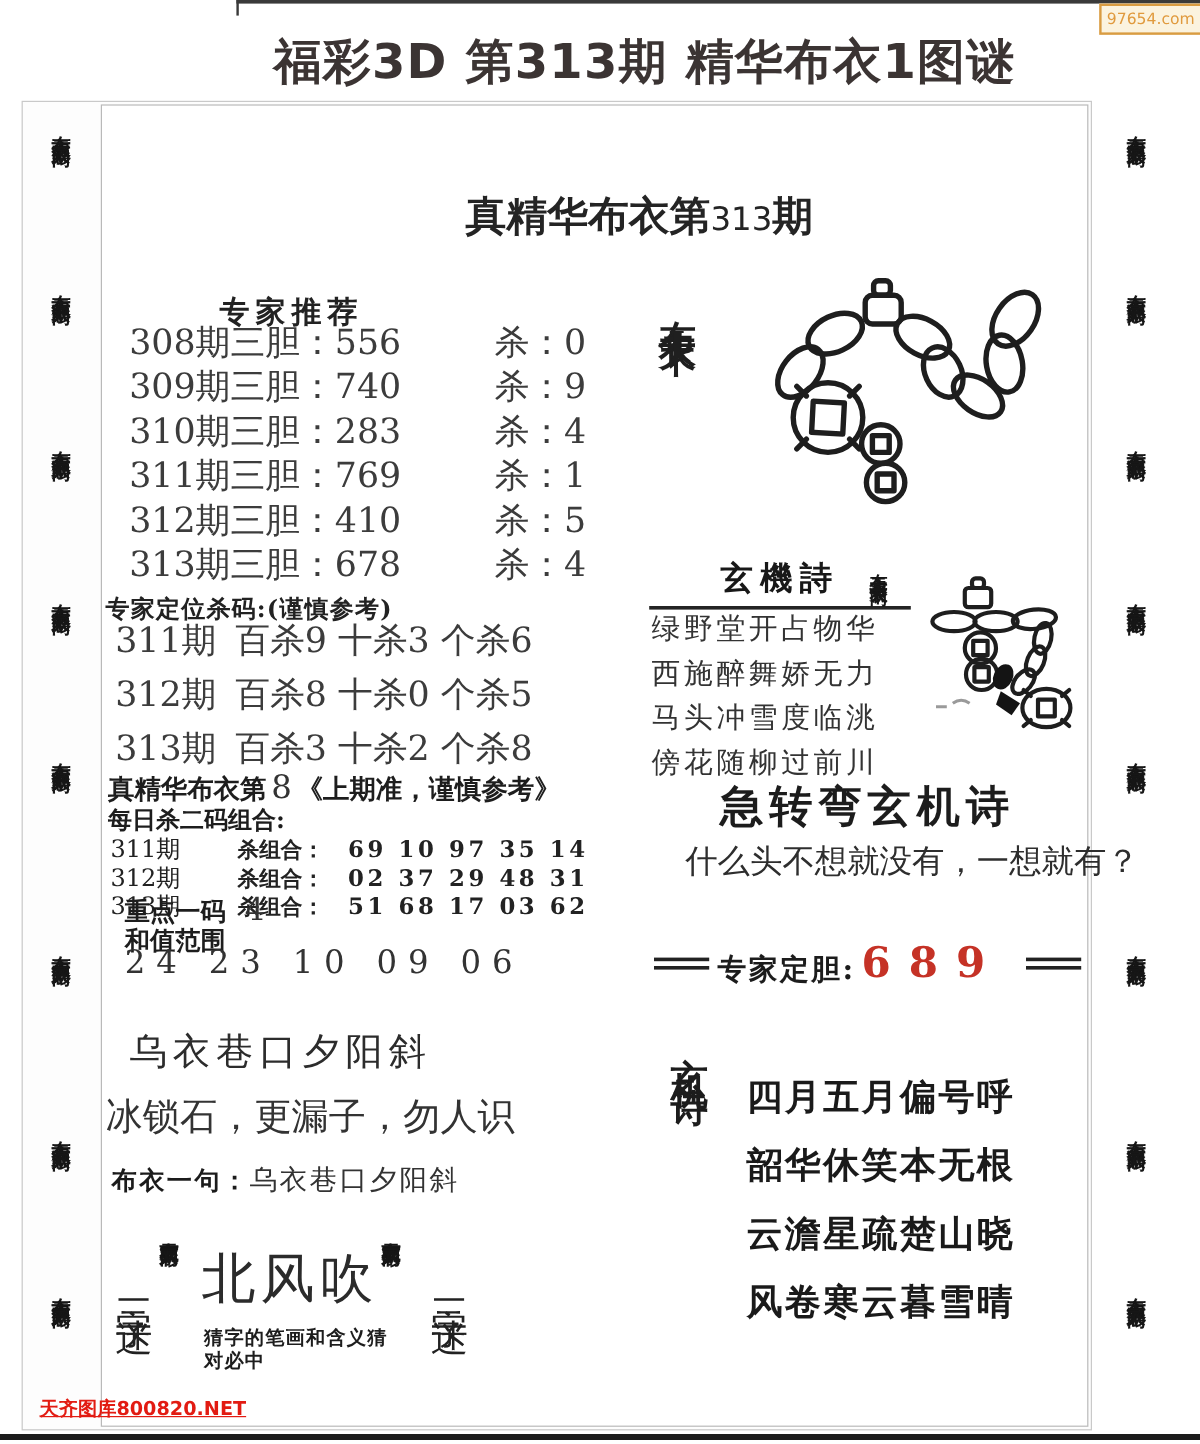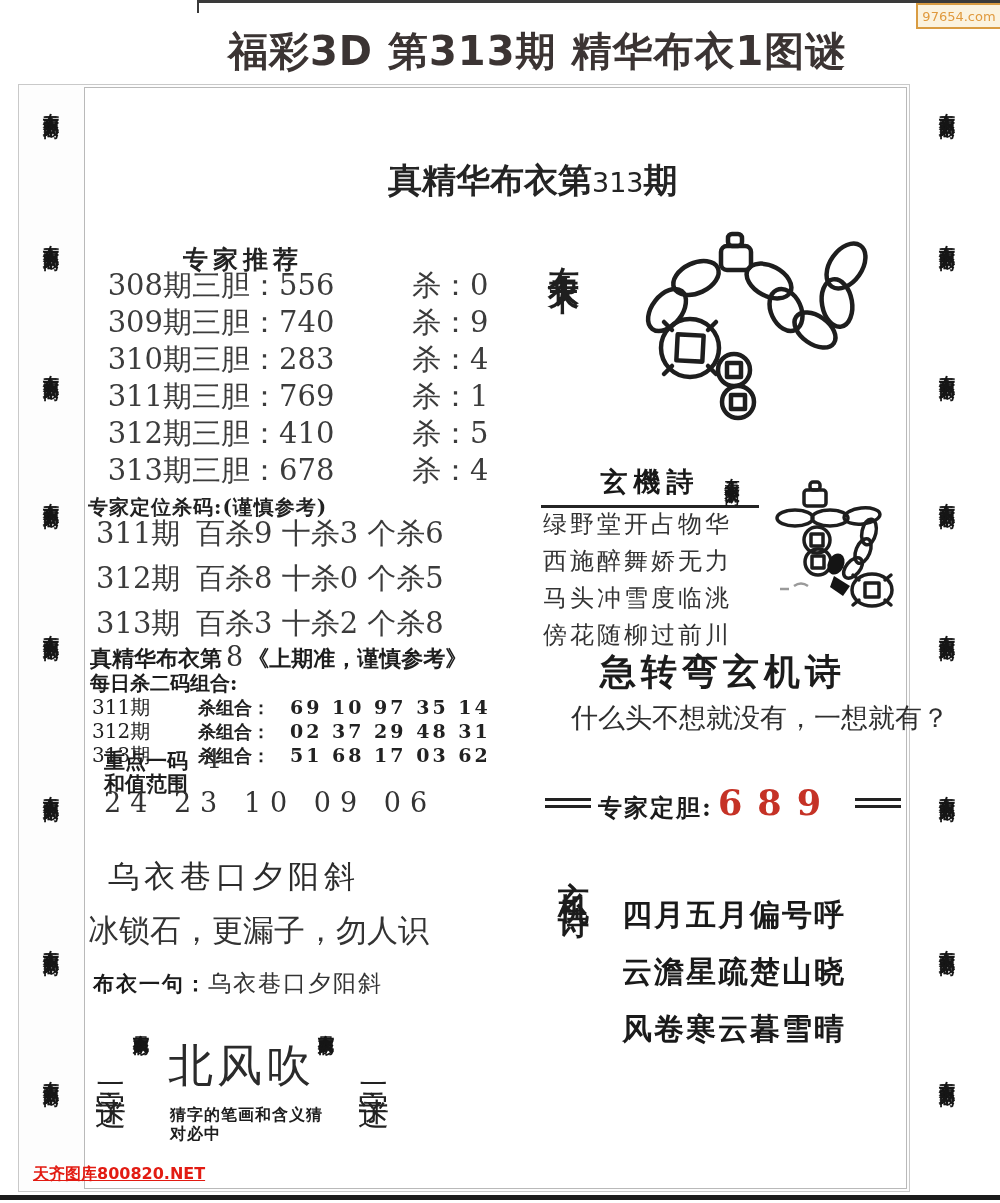--- a/index.html
+++ b/index.html
@@ -290,20 +290,21 @@
   <div class="abs" id="dingdan-label">专家定胆:</div>
   <div class="abs" id="dingdan-value">689</div>
   <span class="abs ddash" id="dd-right">
       <i></i>
       <i></i>
     </span>
 
   <div class="abs" id="xuanji2-v">玄机诗</div>
   <div class="abs" id="xuanji2-lines">
     <div>四月五月偏号呼</div>
+    <div>韶华休笑本无根</div>
     <div>云澹星疏楚山晓</div>
     <div>风卷寒云暮雪晴</div>
   </div>
 
   <a class="abs" id="footer-link" href="#">天齐图库800820.NET</a>
   <div class="abs" id="bottom-bar"></div>
 
 </div>
 
 </body></html>

